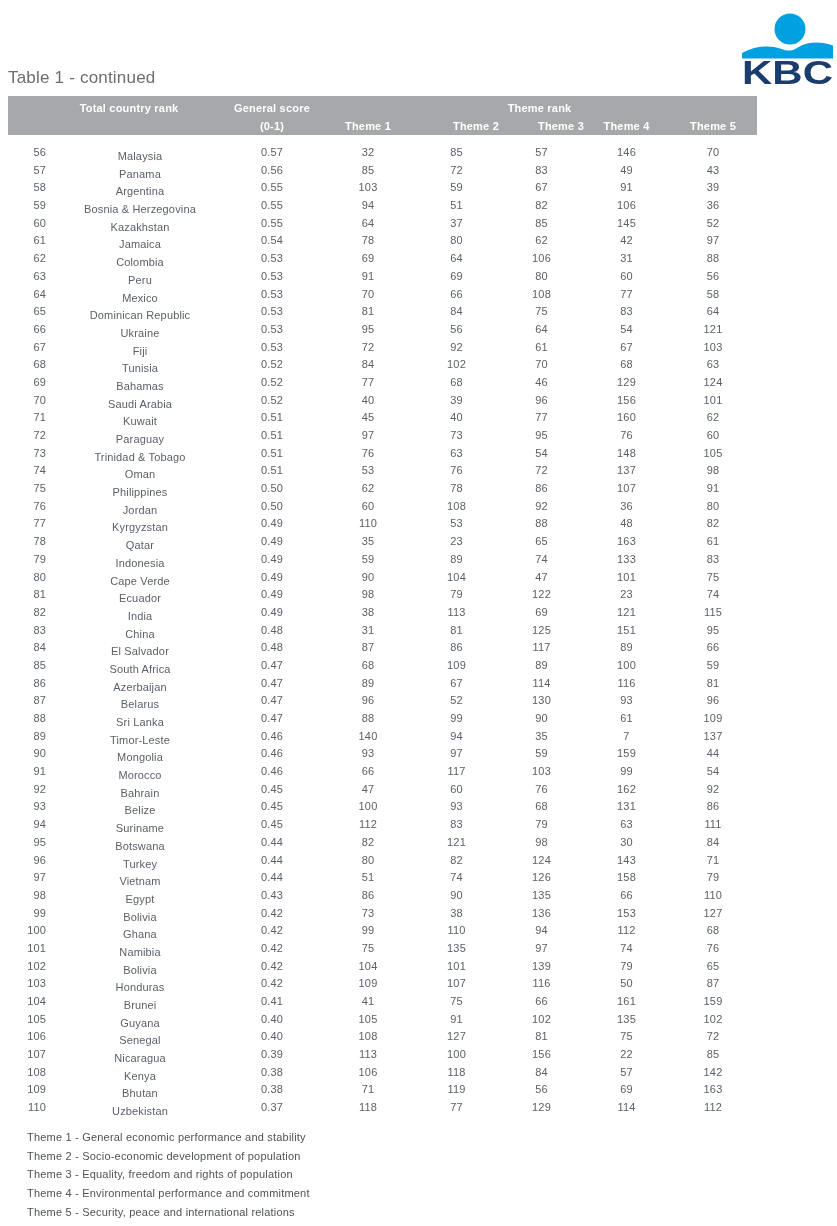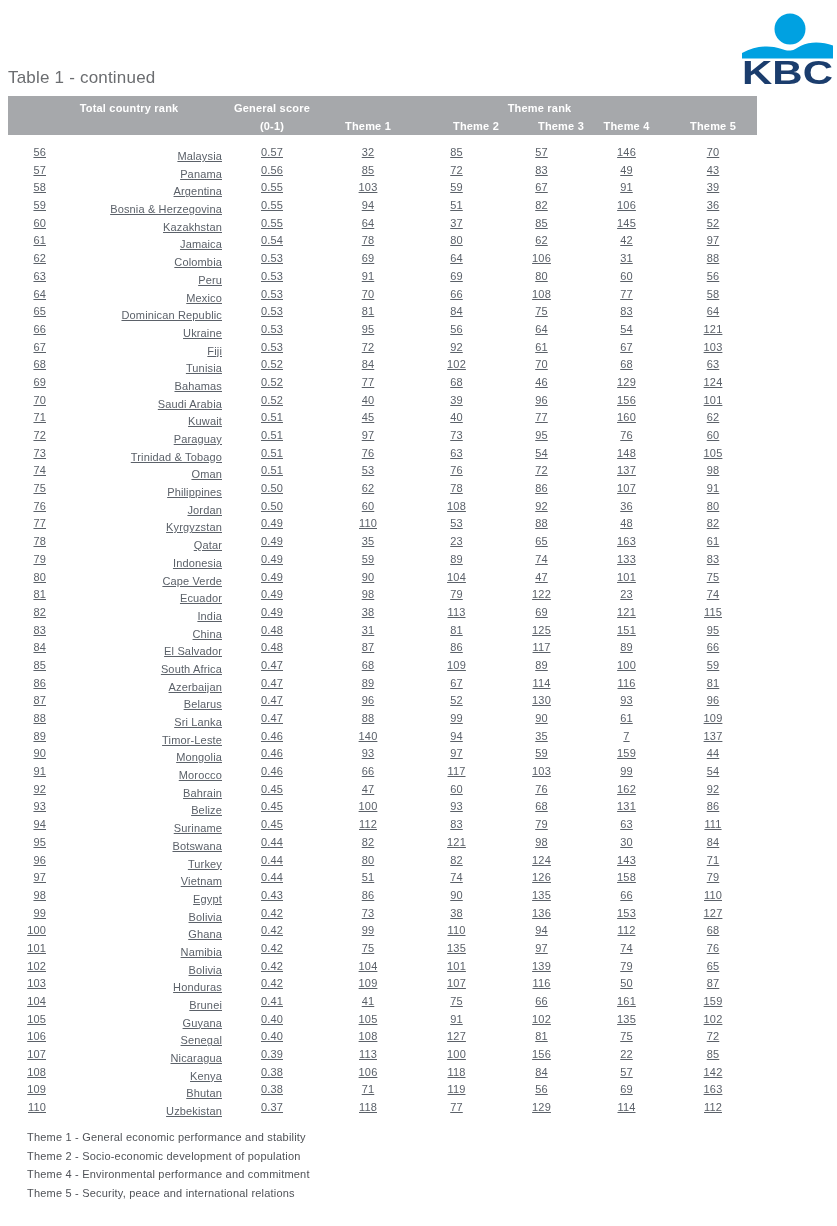--- a/index.html
+++ b/index.html
@@ -42,24 +42,24 @@
   .h-t2 { grid-row: 2; grid-column: 5; text-align: right; }
   .h-t3 { grid-row: 2; grid-column: 6; text-align: right; }
   .h-t4 { grid-row: 2; grid-column: 7; text-align: center; }
   .h-t5 { grid-row: 2; grid-column: 8; text-align: center; }
   .tbody {
     position: absolute; left: 8px; top: 142px; width: 749px;
   }
   .trow {
     height: 17.7px;
     align-items: center;
-    font-size: 11px; color: #5b6169; letter-spacing: 0.15px; text-decoration: underline;
+    font-size: 11px; color: #5b6169; letter-spacing: 0.15px;
   }
   .c-rank    { text-align: right; }
-  .c-country { text-align: right; padding-left: 12px; white-space: nowrap; margin-top: 8px; }
+  .c-country { text-align: center; padding-left: 12px; white-space: nowrap; margin-top: 8px; }
   .c-num     { text-align: center; }
   .footnotes {
     position: absolute; left: 27px; top: 1128px;
     font-size: 11px; color: #4f5257; letter-spacing: 0.2px;
   }
   .footnote { height: 18.7px; line-height: 18.7px; white-space: nowrap; }
 </style>
 </head>
 <body>
 
@@ -688,17 +688,18 @@
     <div class="c-num">114</div>
     <div class="c-num">112</div>
   </div>
 </div>
 
 <div class="footnotes">
   <div class="footnote">Theme 1 - General economic performance and stability</div>
 
   <div class="footnote">Theme 2 - Socio-economic development of population</div>
 
+  <div class="footnote">Theme 3 - Equality, freedom and rights of population</div>
 
   <div class="footnote">Theme 4 - Environmental performance and commitment</div>
 
   <div class="footnote">Theme 5 - Security, peace and international relations</div>
 </div>
 
 </body></html>

